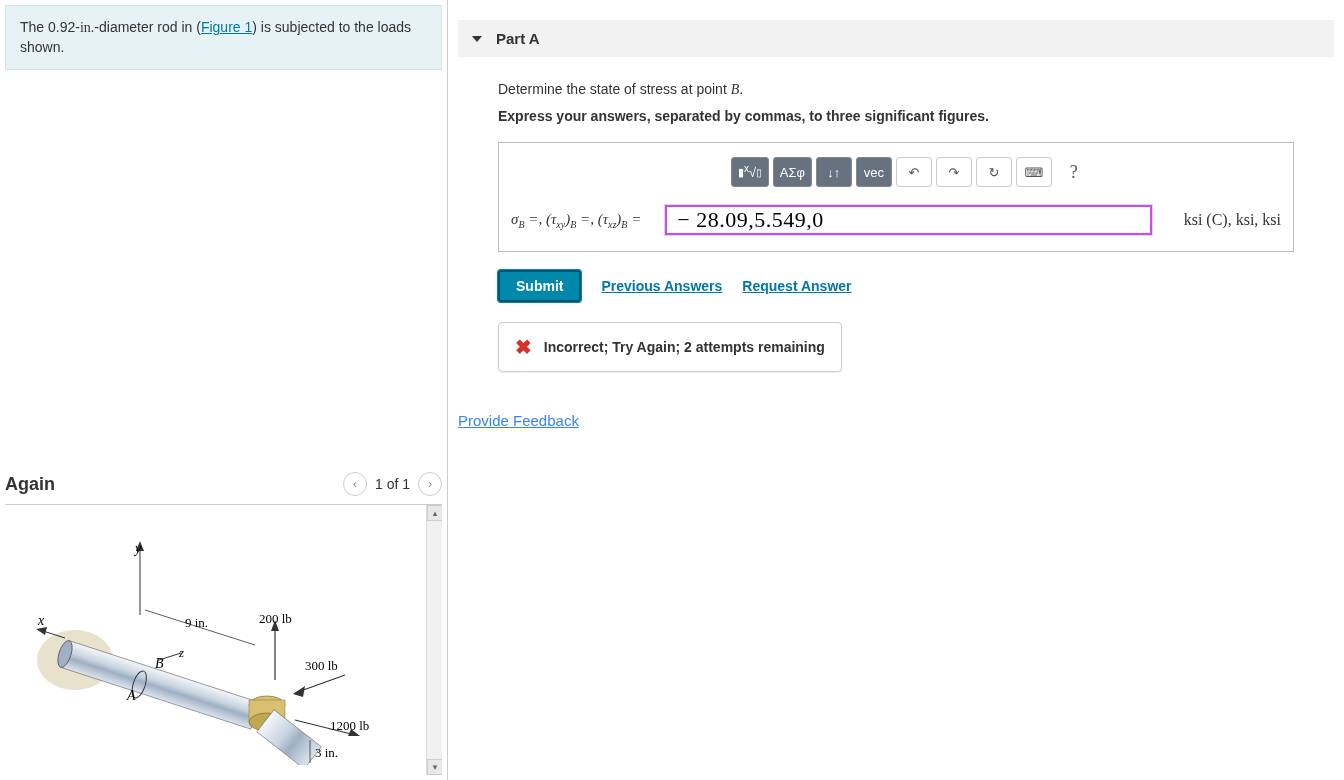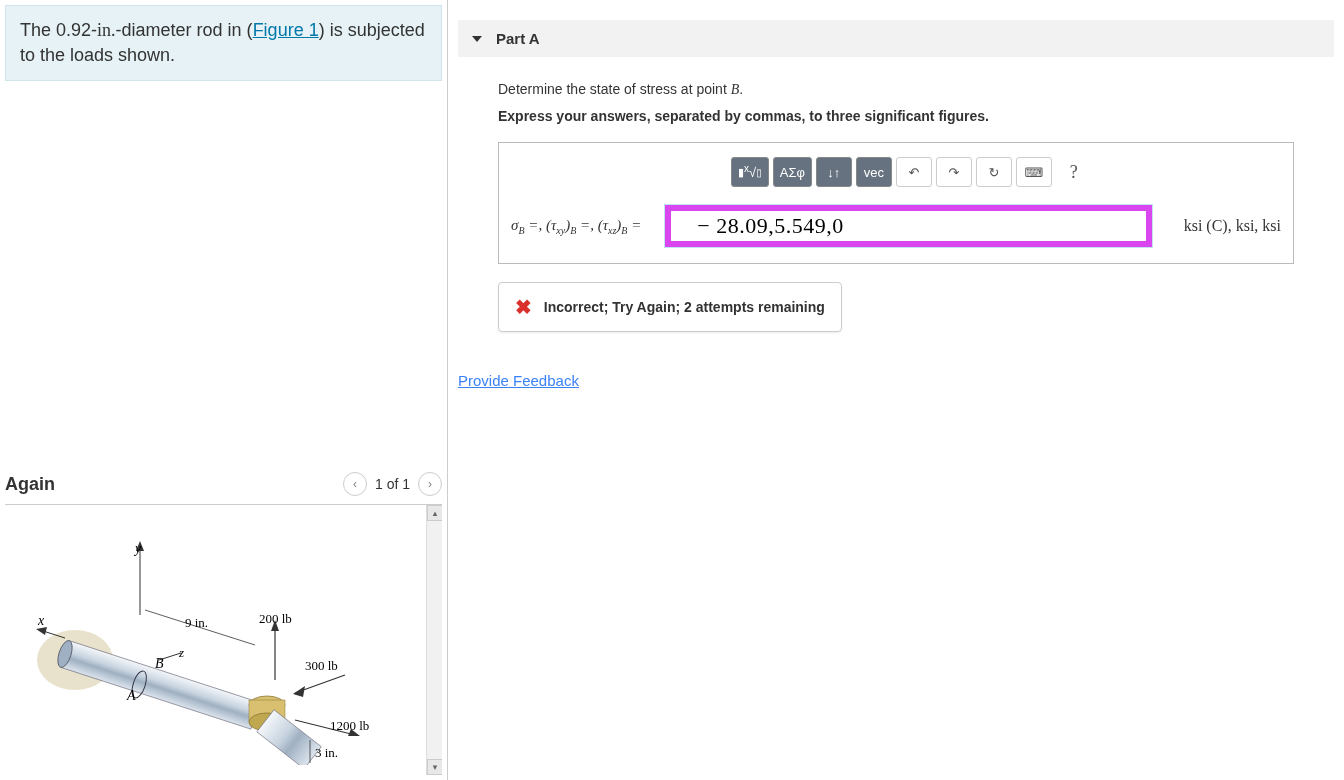--- a/index.html
+++ b/index.html
@@ -16,21 +16,21 @@
       border-right: 1px solid #ccc;
       padding: 0;
       display: flex;
       flex-direction: column;
     }
     .problem-desc {
       background: #e6f2f5;
       border: 1px solid #d0e5ea;
       padding: 12px 14px;
       margin: 5px;
-      font-size: 18px;
+      font-size: 14px;
       line-height: 1.4;
     }
     .problem-desc .ff { font-family: 'Times New Roman', serif; }
     .problem-desc a { color: #0077aa; text-decoration: underline; }
     .spacer { flex: 1; }
     .figure-section {
       padding: 0 5px 5px 5px;
     }
     .figure-header {
       display: flex;
@@ -102,24 +102,24 @@
     .answer-row {
       display: flex; align-items: center; gap: 24px;
     }
     .lhs {
       font-family: 'Times New Roman', serif; font-style: italic; font-size: 15px;
       white-space: nowrap;
     }
     .lhs sub { font-size: 10px; font-style: italic; }
     .answer-input {
       flex: 1;
-      border: 6px solid #d946ef;
+      border: 2px solid #d946ef;
       outline: 1px solid #c0e5ef;
-      height: 42px;
-      padding: 0 26px;
+      height: 30px;
+      padding: 0 10px;
       font-family: 'Times New Roman', serif;
       font-size: 22px;
       letter-spacing: 0.5px;
     }
     .units {
       font-family: 'Times New Roman', serif; font-size: 16px;
       white-space: nowrap; padding-left: 8px;
     }
     .action-row { display: flex; align-items: center; gap: 20px; margin-bottom: 20px; }
     .submit-btn {
@@ -243,20 +243,25 @@
         <button class="tbtn light">↻</button>
         <button class="tbtn light">⌨</button>
         <button class="tbtn light" style="border:none;font-size:18px;font-family:'Times New Roman'">?</button>
       </div>
       <div class="answer-row">
         <span class="lhs"><i>σ<sub>B</sub></i> =, (<i>τ<sub>xy</sub></i>)<sub><i>B</i></sub> =, (<i>τ<sub>xz</sub></i>)<sub><i>B</i></sub> =</span>
         <input class="answer-input" type="text" value="− 28.09,5.549,0" style="">
         <span class="units">ksi (C), ksi, ksi</span>
       </div>
     </div>
+    <div class="action-row">
+      <button class="submit-btn">Submit</button>
+      <span class="link">Previous Answers</span>
+      <span class="link">Request Answer</span>
+    </div>
     <div class="feedback-box">
       <span class="x-icon">✖</span>
       <span class="feedback-text">Incorrect; Try Again; 2 attempts remaining</span>
     </div>
   </div>
   <div class="provide-feedback">
     <a href="#">Provide Feedback</a>
   </div>
 </div>
 

